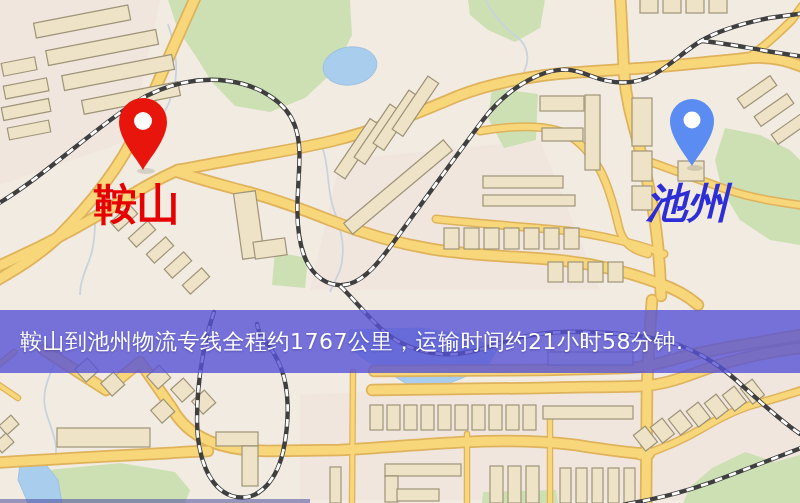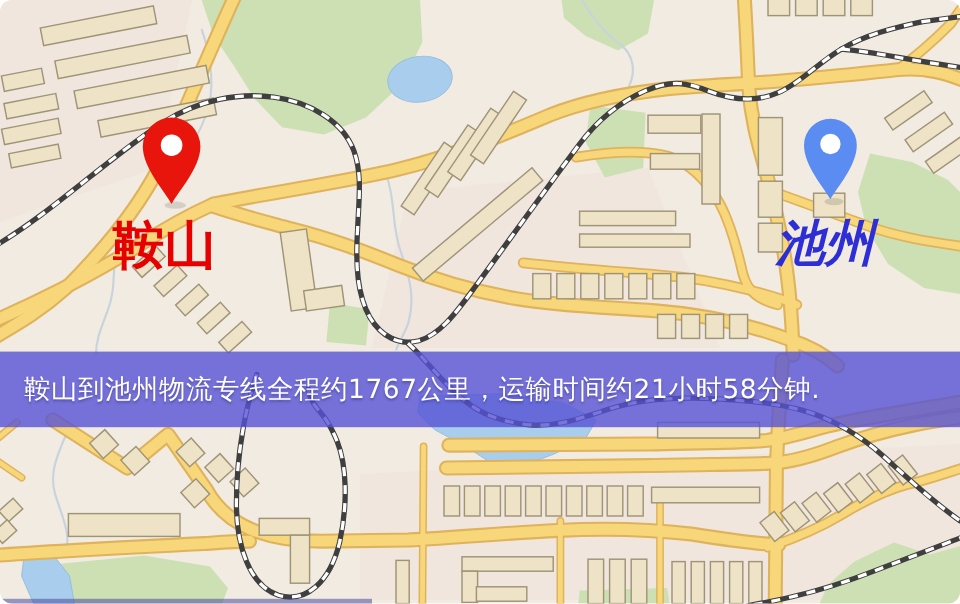--- a/index.html
+++ b/index.html
@@ -1,35 +1,35 @@
 <!DOCTYPE html>
 <html><head>
 <meta charset="utf-8">
 <style>
   html,body{margin:0;padding:0;background:#fff;}
   #stage{position:relative;width:800px;height:503px;overflow:hidden;
-         font-family:"DejaVu Sans","Liberation Sans",sans-serif;border-radius:10px;}
+         font-family:"DejaVu Sans","Liberation Sans",sans-serif;}
   #map-svg{position:absolute;left:0;top:0;}
   
   .rc{fill:none;stroke:#dfb25c;stroke-linecap:round;stroke-linejoin:round;}
   .rf{fill:none;stroke:#f8d77a;stroke-linecap:round;stroke-linejoin:round;}
   .rc.maj{stroke-width:12.5;} .rf.maj{stroke-width:9;}
   .rc.min{stroke-width:9;}    .rf.min{stroke-width:6;}
   .rc.sm{stroke-width:6.5;}   .rf.sm{stroke-width:4;}
   
   .rwb{fill:none;stroke:#3f3f3f;stroke-width:4.4;stroke-linecap:round;}
   .rwd{fill:none;stroke:#ffffff;stroke-width:2.7;stroke-dasharray:7.5 7.5;}
   
   .park{fill:#cde0b4;stroke:none;}
   .water{fill:#a9cdec;stroke:#96bce0;stroke-width:0.8;}
   .stream{fill:none;stroke:#c9d3dd;stroke-width:1.8;}
   .b{fill:#eee3c6;stroke:#9f9478;stroke-width:1.2;}
   .pinkzone{fill:#efe2dd;opacity:0.55;}
   
-  #banner{position:absolute;left:0;top:293px;width:800px;height:63px;
+  #banner{position:absolute;left:0;top:310px;width:800px;height:63px;
           background:rgba(86,82,214,0.80);display:flex;align-items:center;
           box-sizing:border-box;padding-left:20px;}
   #banner span{color:#ffffff;font-size:22px;letter-spacing:0.5px;
                text-shadow:0 1px 2px rgba(40,40,120,0.45);white-space:nowrap;}
   .citylabel{font-weight:bold;}
 </style>
 </head>
 <body>
 
 <div id="stage">

